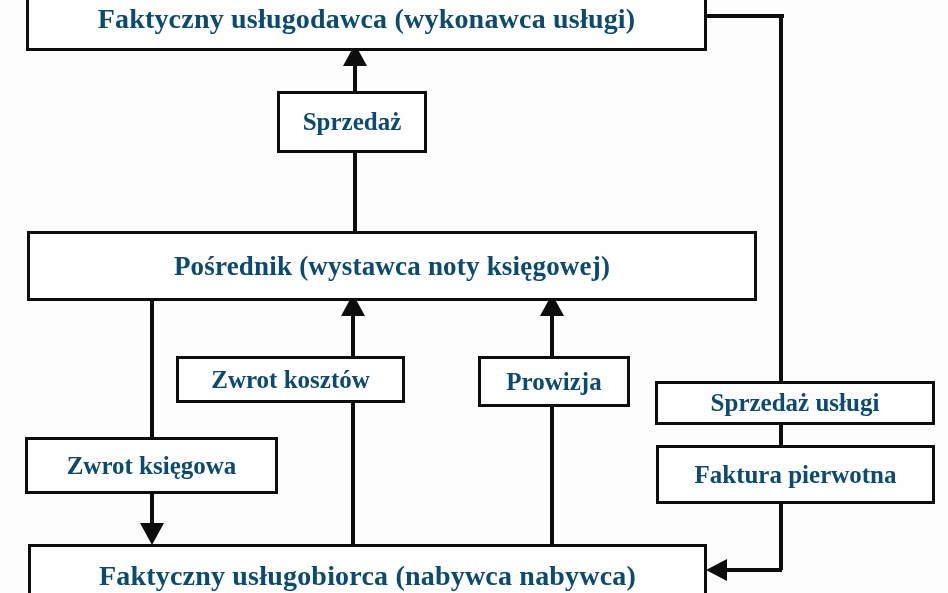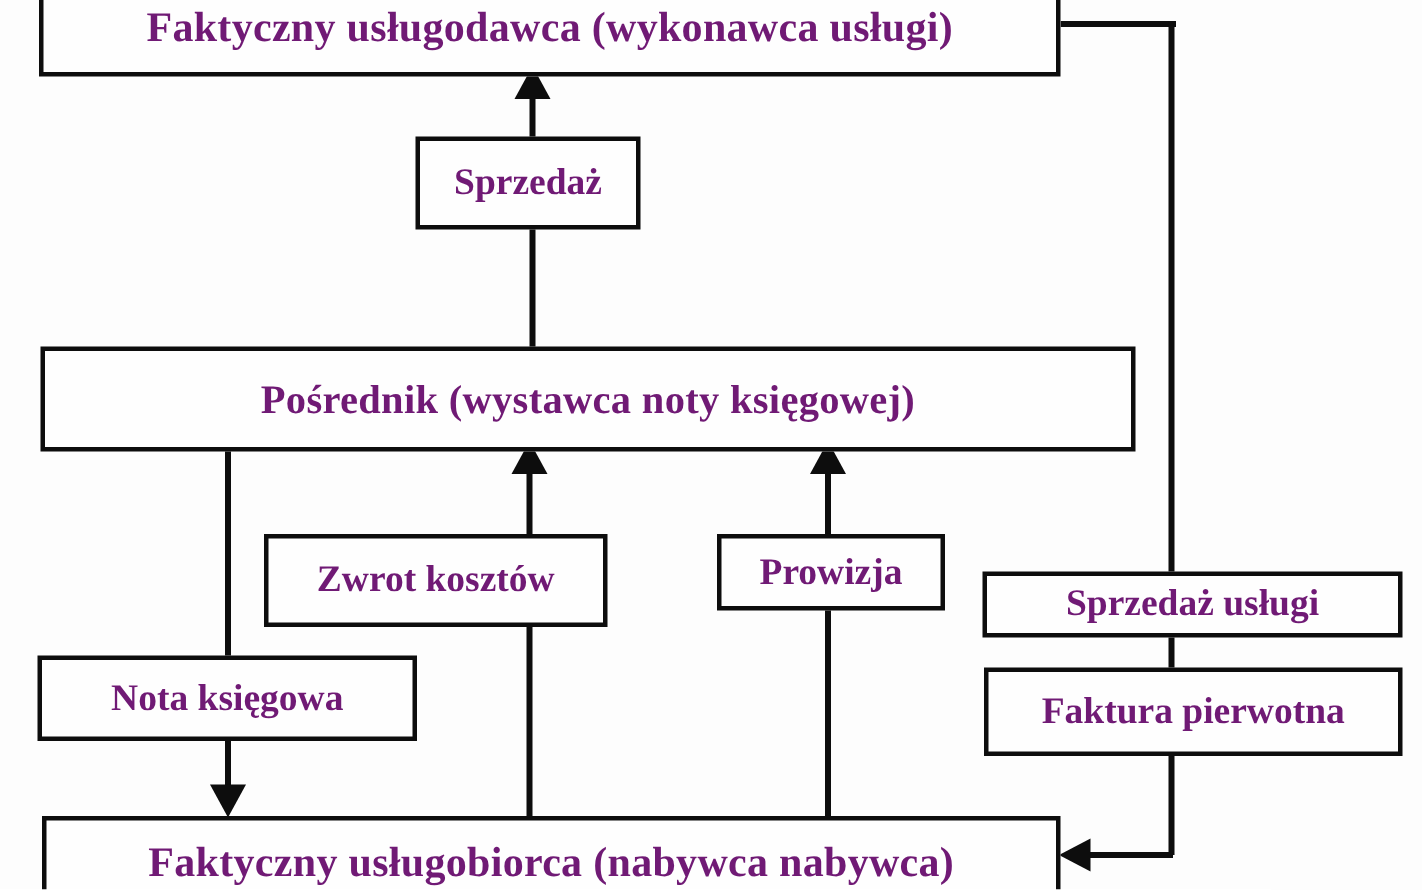--- a/index.html
+++ b/index.html
@@ -7,21 +7,21 @@
     padding: 0;
     background: #ffffff;
   }
   #stage {
     position: relative;
     width: 948px;
     height: 593px;
     overflow: hidden;
     background: #fdfdfd;
     font-family: "Liberation Serif", "DejaVu Serif", serif;
-    color: #701a75;
+    color: #0c4a6e;
   }
   .box {
     position: absolute;
     box-sizing: border-box;
     border: 3px solid #0d0d0d;
     background: #fefefe;
     display: flex;
     align-items: center;
     justify-content: center;
     font-weight: bold;
@@ -44,21 +44,21 @@
   .arrow-down  { border-left: 12px solid transparent; border-right: 12px solid transparent; border-top: 22px solid #0d0d0d; }
   .arrow-left  { border-top: 11px solid transparent; border-bottom: 11px solid transparent; border-right: 21px solid #0d0d0d; }
 
   .fs-large  { font-size: 28px; letter-spacing: 0.2px; }
   .fs-mid    { font-size: 27px; letter-spacing: 0.2px; }
   .fs-small  { font-size: 25px; }
 
   #node-top        { left: 26px;  top: -14px; width: 681px; height: 65px; }
   #node-zaplata    { left: 277px; top: 91px;  width: 150px; height: 62px; }
   #node-middle     { left: 27px;  top: 231px; width: 730px; height: 70px; }
-  #node-zwrot      { left: 176px; top: 356px; width: 229px; height: 62px; }
+  #node-zwrot      { left: 176px; top: 356px; width: 229px; height: 47px; }
   #node-prowizja   { left: 478px; top: 356px; width: 152px; height: 51px; }
   #node-sprzedaz   { left: 655px; top: 381px; width: 280px; height: 44px; }
   #node-faktura    { left: 656px; top: 445px; width: 279px; height: 59px; }
   #node-nota       { left: 25px;  top: 437px; width: 253px; height: 57px; }
   #node-bottom     { left: 28px;  top: 544px; width: 679px; height: 64px; }
 
   #line-zaplata    { left: 353px; top: 62px;  width: 4px;  height: 170px; }
   #head-zaplata    { left: 343px; top: 44px; }
 
   #line-zwrot      { left: 351px; top: 314px; width: 4px;  height: 231px; }
@@ -119,20 +119,20 @@
 
   <div class="box fs-small" id="node-sprzedaz">
     <span>Sprzedaż usługi</span>
   </div>
 
   <div class="box fs-small" id="node-faktura">
     <span>Faktura pierwotna</span>
   </div>
 
   <div class="box fs-small" id="node-nota">
-    <span>Nota księgowa</span>
+    <span>Zwrot księgowa</span>
   </div>
 
   <div class="box fs-large" id="node-bottom">
     <span>Faktyczny usługobiorca (nabywca nabywca)</span>
   </div>
 
 </div>
 
 </body></html>

